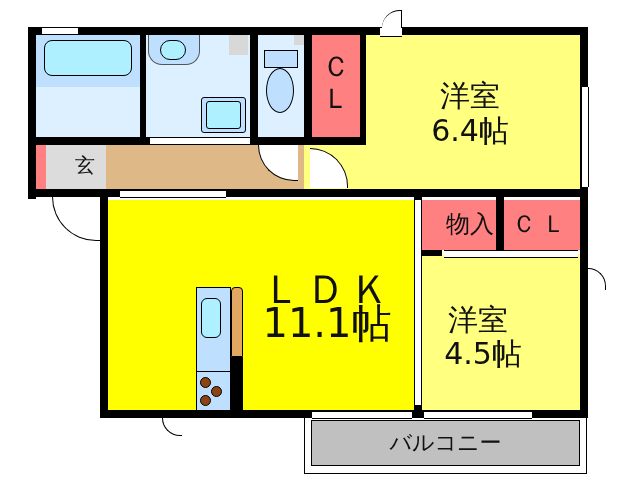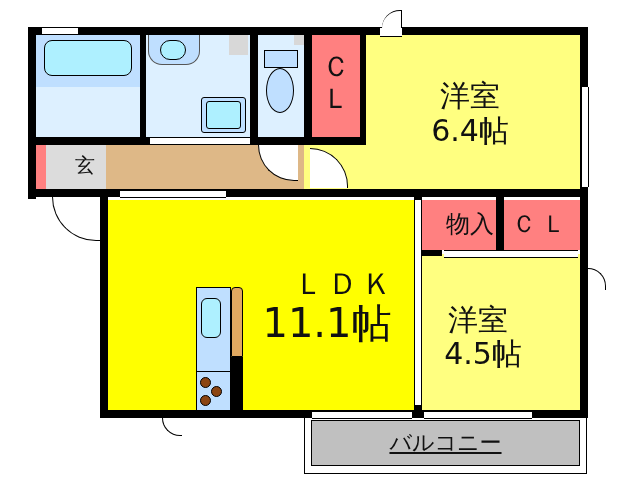--- a/index.html
+++ b/index.html
@@ -37,21 +37,21 @@
 <div class="lbl" style="left:410px;top:115px;width:120px;font-size:30px;">6.4帖</div>
 
 <div class="abs" style="left:36px;top:145px;width:70px;height:44px;background:#DCDCDC;"></div>
 <div class="abs" style="left:36px;top:145px;width:10px;height:44px;background:#FF8080;"></div>
 <div class="lbl" style="left:70px;top:155px;width:30px;font-size:20px;">玄</div>
 <div class="abs" style="left:106px;top:145px;width:198px;height:44px;background:#DEB887;"></div>
 <div class="abs" style="left:258px;top:145px;width:40px;height:36px;background:#fff;border-left:1px solid #000;border-bottom:1px solid #000;border-radius:0 0 0 38px;"></div>
 <div class="abs" style="left:310px;top:148px;width:38px;height:40px;background:#fff;border-top:1px solid #000;border-right:1px solid #000;border-radius:0 38px 0 0;"></div>
 
 <div class="abs" style="left:108px;top:200px;width:306px;height:210px;background:#FFFF00;"></div>
-<div class="lbl" style="left:262px;top:268px;width:110px;font-size:30px;letter-spacing:4px;margin-left:28px;">ＬＤＫ</div>
+<div class="lbl" style="left:262px;top:268px;width:110px;font-size:40px;letter-spacing:4px;">ＬＤＫ</div>
 <div class="lbl" style="left:262px;top:302px;width:130px;font-size:40px;">11.1帖</div>
 
 <div class="abs" style="left:196px;top:287px;width:35px;height:125px;background:#BFDFFF;border:1px solid #000;"></div>
 <div class="abs" style="left:201px;top:298px;width:20px;height:40px;background:#AEF0FF;border:1px solid #000;border-radius:6px;"></div>
 <div class="abs" style="left:196px;top:371px;width:35px;height:1px;background:#000;"></div>
 <div class="abs" style="left:200px;top:377px;width:11px;height:11px;background:#8B4513;border:1px solid #000;border-radius:50%;"></div>
 <div class="abs" style="left:211px;top:386px;width:11px;height:11px;background:#8B4513;border:1px solid #000;border-radius:50%;"></div>
 <div class="abs" style="left:200px;top:395px;width:11px;height:11px;background:#8B4513;border:1px solid #000;border-radius:50%;"></div>
 <div class="abs" style="left:231px;top:287px;width:12px;height:70px;background:#E0A860;border:1px solid #000;border-radius:4px 4px 0 0;"></div>
 <div class="wall" style="left:231px;top:357px;width:12px;height:55px;"></div>
@@ -60,21 +60,21 @@
 <div class="lbl" style="left:422px;top:212px;width:96px;font-size:24px;">物入</div>
 <div class="abs" style="left:504px;top:200px;width:76px;height:50px;background:#FF8080;"></div>
 <div class="lbl" style="left:504px;top:212px;width:76px;font-size:24px;letter-spacing:6px;">ＣＬ</div>
 
 <div class="abs" style="left:422px;top:254px;width:158px;height:156px;background:#FFFF80;"></div>
 <div class="lbl" style="left:438px;top:304px;width:80px;font-size:30px;">洋室</div>
 <div class="lbl" style="left:428px;top:338px;width:110px;font-size:30px;">4.5帖</div>
 
 <div class="abs" style="left:304px;top:412px;width:283px;height:62px;border:1px solid #000;background:#fff;"></div>
 <div class="abs" style="left:311px;top:420px;width:269px;height:46px;background:#C0C0C0;border:1px solid #000;"></div>
-<div class="lbl" style="left:311px;top:431px;width:269px;font-size:22px;text-decoration:underline;">バルコニー</div>
+<div class="lbl" style="left:311px;top:431px;width:269px;font-size:22px;">バルコニー</div>
 
 <div class="wall" style="left:28px;top:27px;width:560px;height:8px;"></div>
 <div class="wall" style="left:28px;top:27px;width:8px;height:172px;"></div>
 <div class="wall" style="left:580px;top:27px;width:8px;height:390px;"></div>
 <div class="wall" style="left:140px;top:35px;width:6px;height:110px;"></div>
 <div class="wall" style="left:250px;top:35px;width:8px;height:110px;"></div>
 <div class="wall" style="left:304px;top:35px;width:8px;height:110px;"></div>
 <div class="wall" style="left:360px;top:35px;width:6px;height:110px;"></div>
 <div class="wall" style="left:28px;top:137px;width:338px;height:8px;"></div>
 <div class="wall" style="left:28px;top:189px;width:560px;height:8px;"></div>

